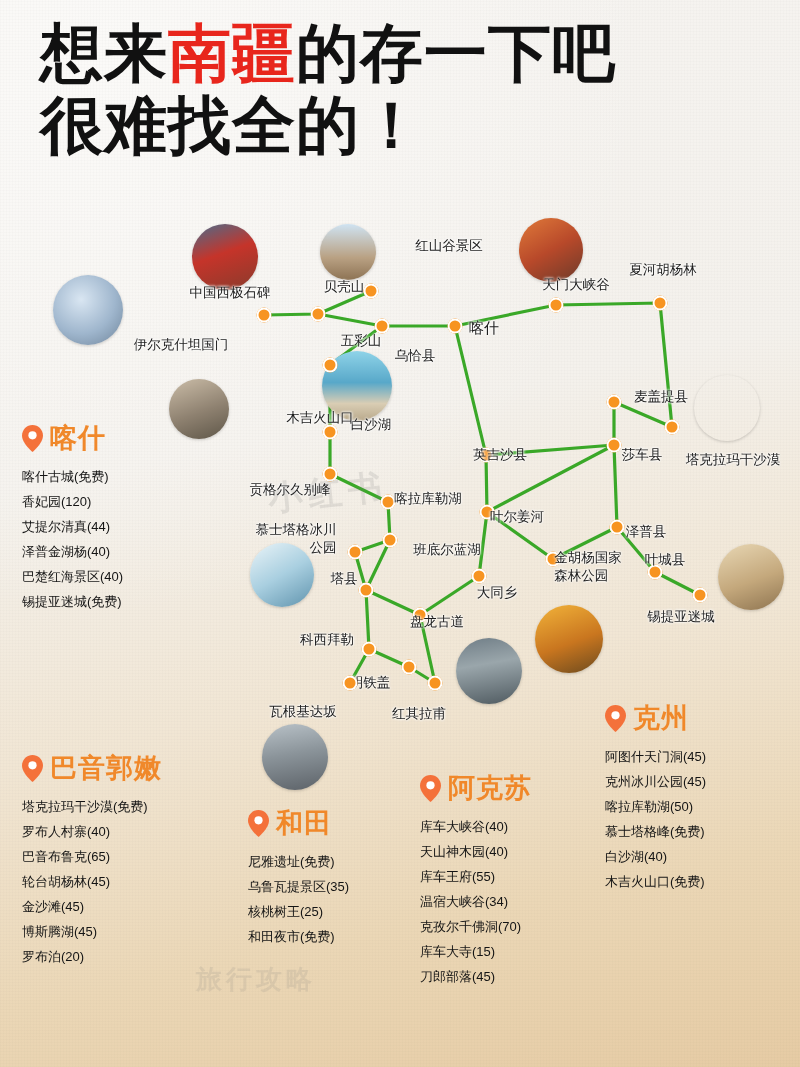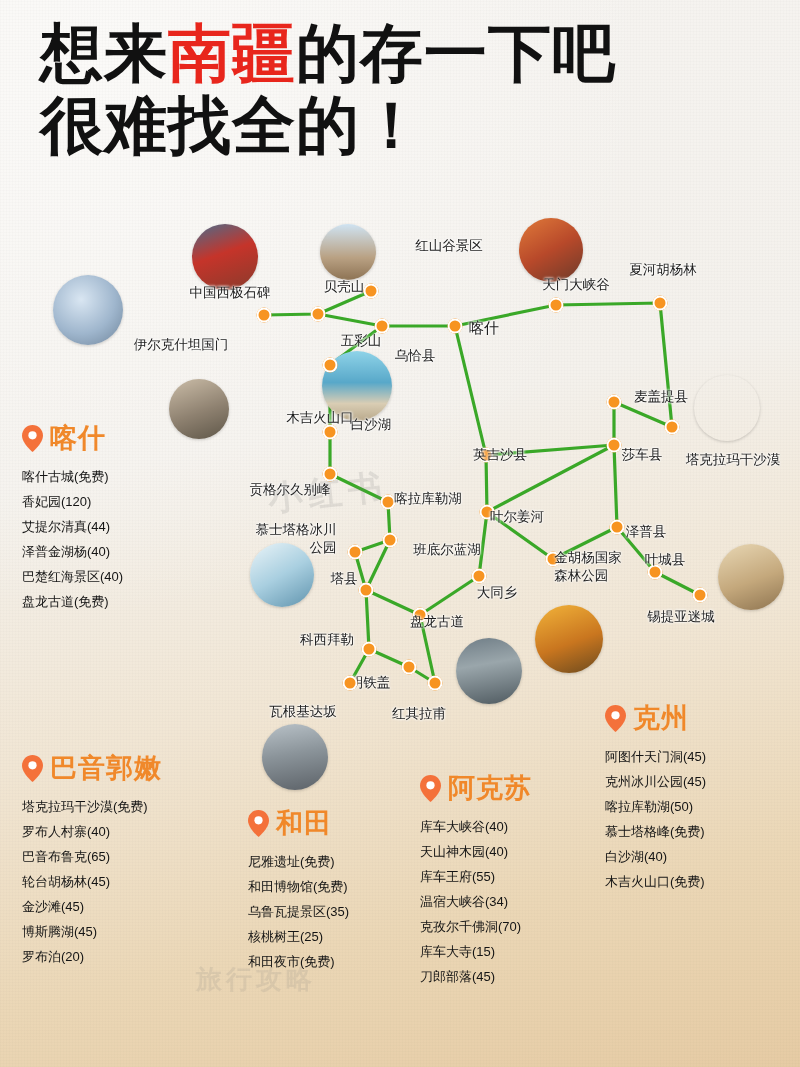--- a/index.html
+++ b/index.html
@@ -188,21 +188,21 @@
             <circle cx="10.5" cy="10.3" r="4.1" fill="#fff"></circle>
           </svg>
       </span>
       <span class="bname">喀什</span>
     </div>
     <div class="bitem">喀什古城(免费)</div>
     <div class="bitem">香妃园(120)</div>
     <div class="bitem">艾提尔清真(44)</div>
     <div class="bitem">泽普金湖杨(40)</div>
     <div class="bitem">巴楚红海景区(40)</div>
-    <div class="bitem">盘龙古道(免费)</div>
+    <div class="bitem">锡提亚迷城(免费)</div>
   </div>
 
   <div class="block" style="left:22px;top:750px;">
     <div class="bhead">
       <span class="pin">
         <svg width="21" height="27" viewBox="0 0 21 27">
             <path d="M10.5 0C4.7 0 0 4.7 0 10.5 0 18.4 10.5 27 10.5 27S21 18.4 21 10.5C21 4.7 16.3 0 10.5 0z" fill="#f4713a"></path>
             <circle cx="10.5" cy="10.3" r="4.1" fill="#fff"></circle>
           </svg>
       </span>
@@ -221,21 +221,20 @@
     <div class="bhead">
       <span class="pin">
         <svg width="21" height="27" viewBox="0 0 21 27">
             <path d="M10.5 0C4.7 0 0 4.7 0 10.5 0 18.4 10.5 27 10.5 27S21 18.4 21 10.5C21 4.7 16.3 0 10.5 0z" fill="#f4713a"></path>
             <circle cx="10.5" cy="10.3" r="4.1" fill="#fff"></circle>
           </svg>
       </span>
       <span class="bname">和田</span>
     </div>
     <div class="bitem">尼雅遗址(免费)</div>
-    <div class="bitem">和田博物馆(免费)</div>
     <div class="bitem">乌鲁瓦提景区(35)</div>
     <div class="bitem">核桃树王(25)</div>
     <div class="bitem">和田夜市(免费)</div>
   </div>
 
   <div class="block" style="left:420px;top:770px;">
     <div class="bhead">
       <span class="pin">
         <svg width="21" height="27" viewBox="0 0 21 27">
             <path d="M10.5 0C4.7 0 0 4.7 0 10.5 0 18.4 10.5 27 10.5 27S21 18.4 21 10.5C21 4.7 16.3 0 10.5 0z" fill="#f4713a"></path>

